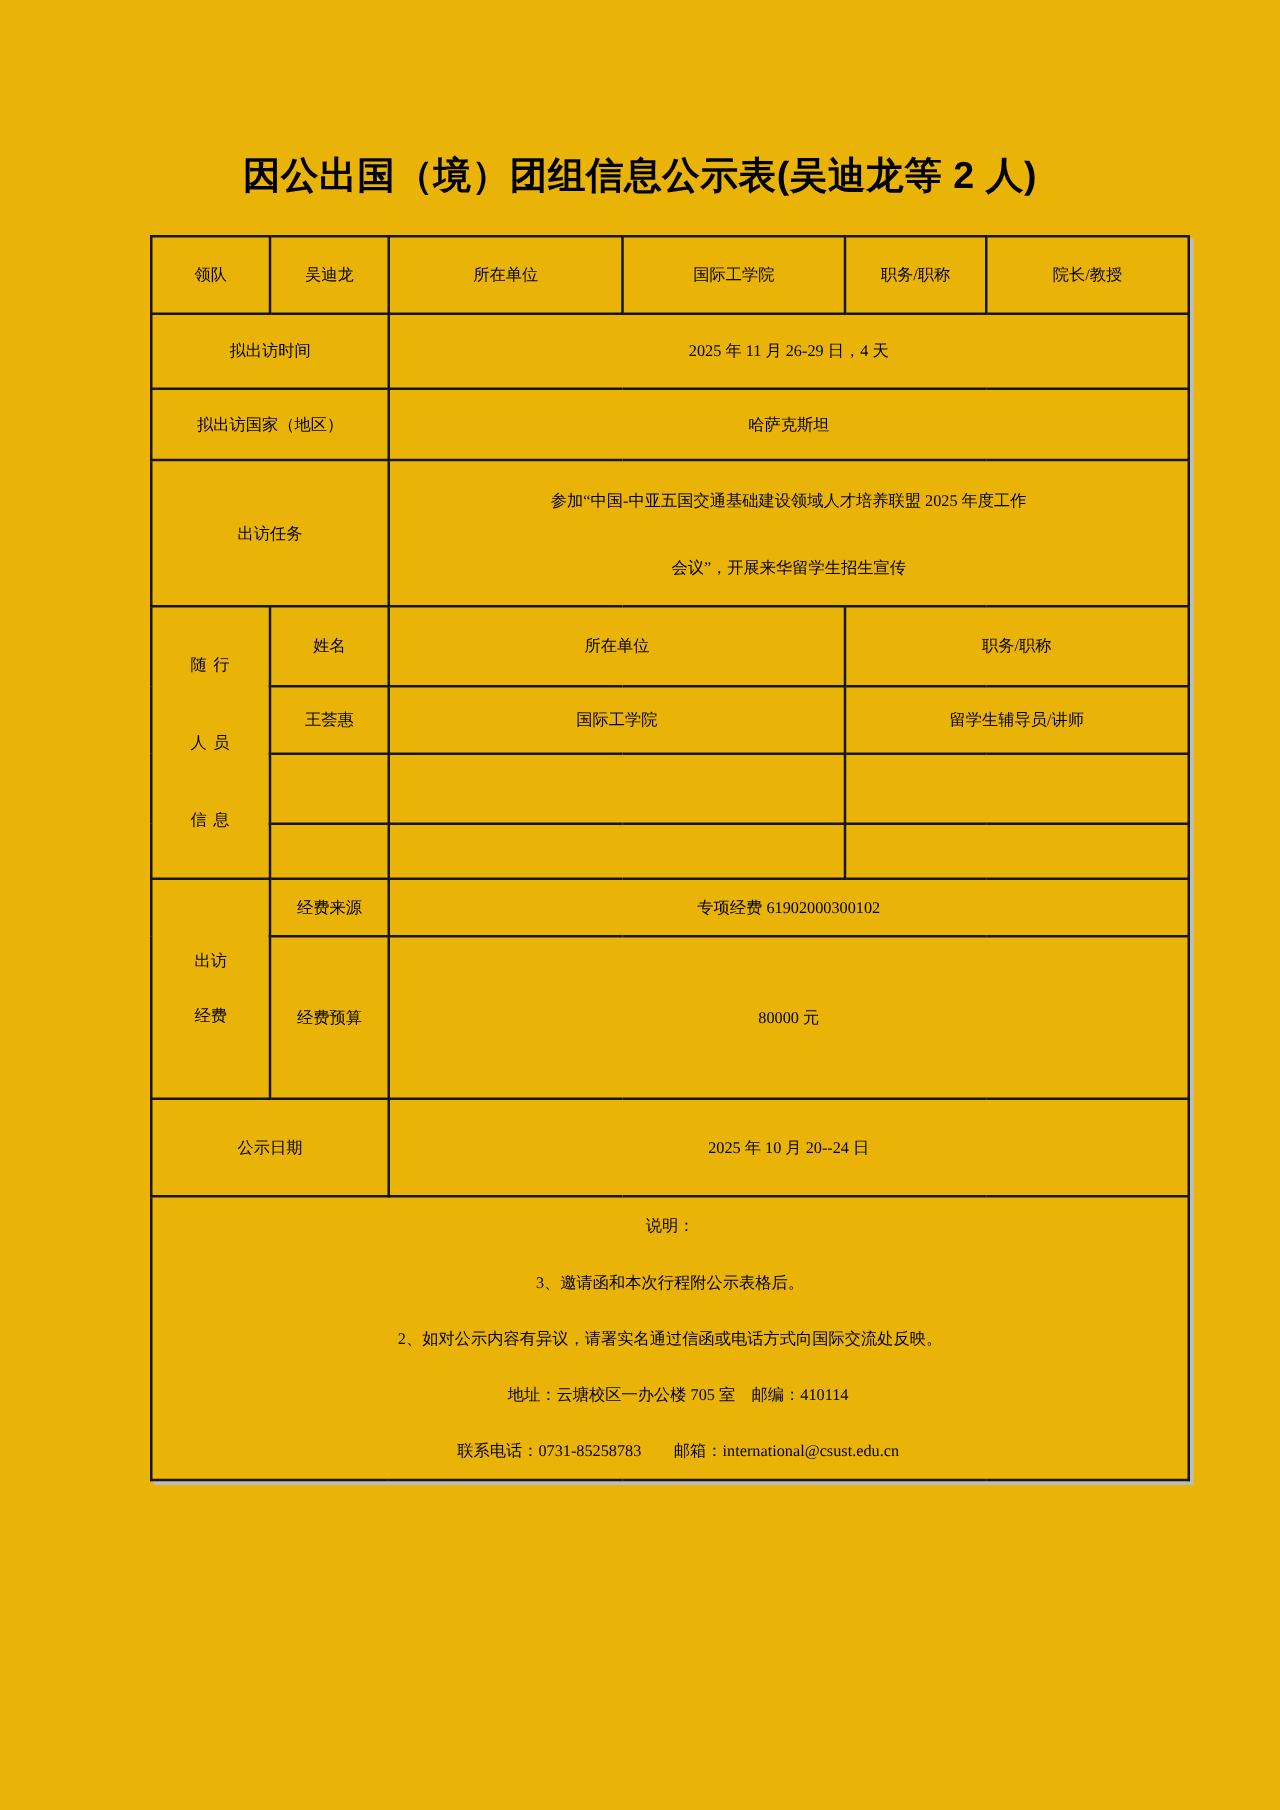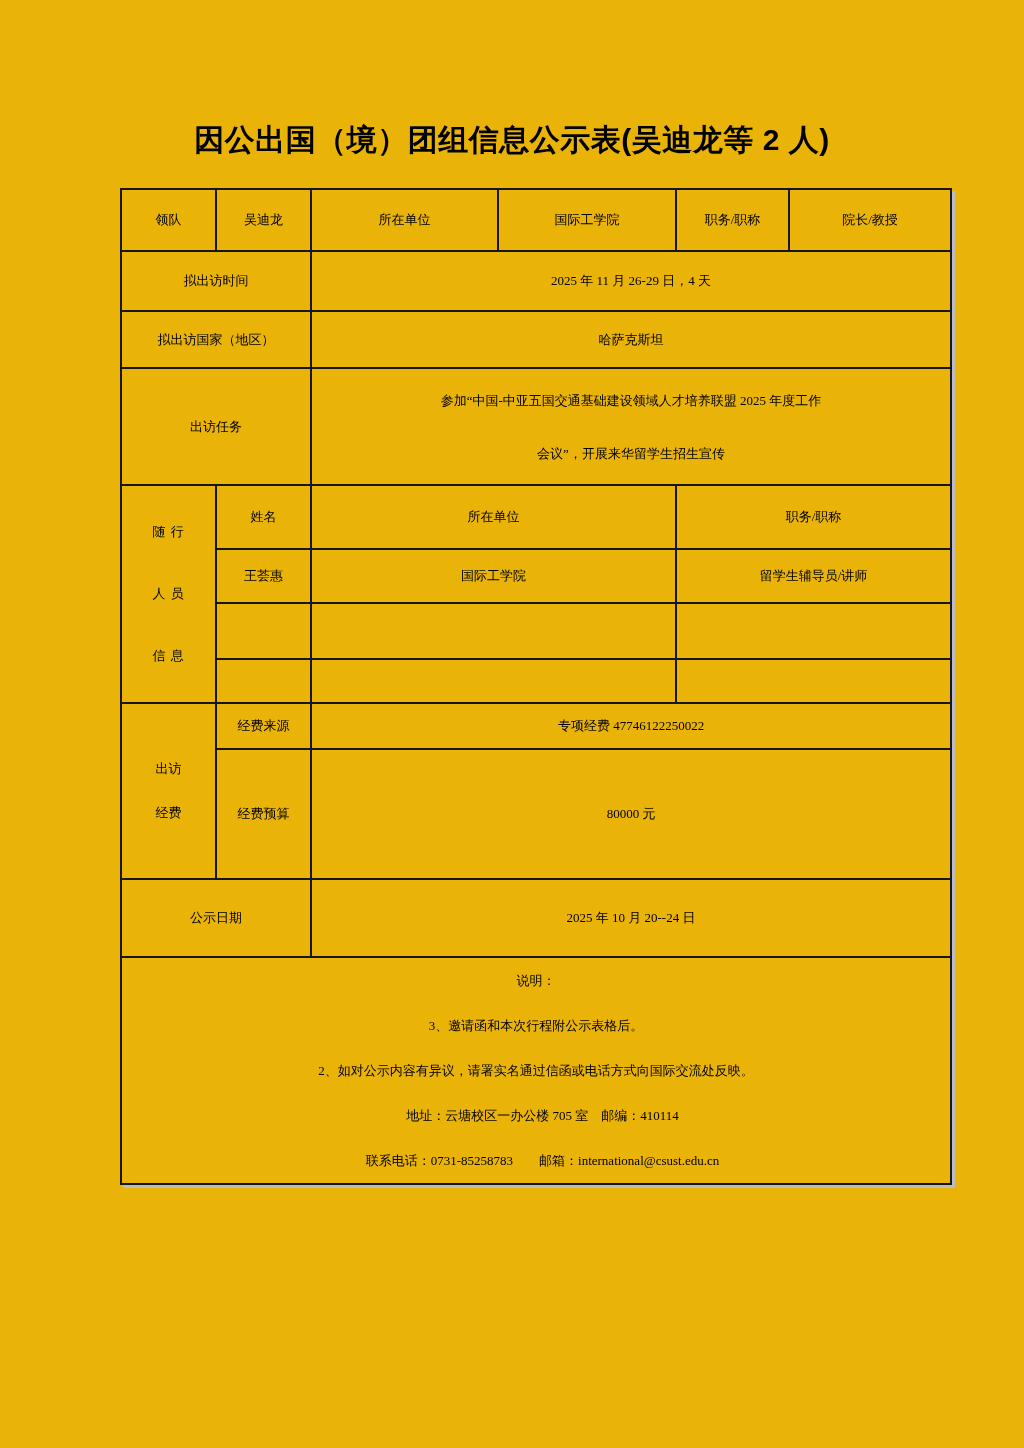--- a/index.html
+++ b/index.html
@@ -118,21 +118,21 @@
     <tr style="height:44px">
       <td class="tt"></td>
       <td colspan="2" class="tt"></td>
       <td colspan="2" class="tt"></td>
     </tr>
 
     <tr style="height:46px">
       <td rowspan="2" class="blabel">出访
 经费</td>
       <td class="tb">经费来源</td>
-      <td colspan="4" class="tb src-val">专项经费 47746122250022</td>
+      <td colspan="4" class="tb src-val">专项经费 61902000300102</td>
     </tr>
     <tr style="height:130px">
       <td class="tt">经费预算</td>
       <td colspan="4" class="tt amount-val">80000 元</td>
     </tr>
 
     <tr style="height:78px">
       <td colspan="2">公示日期</td>
       <td colspan="4">2025 年 10 月 20--24 日</td>
     </tr>

